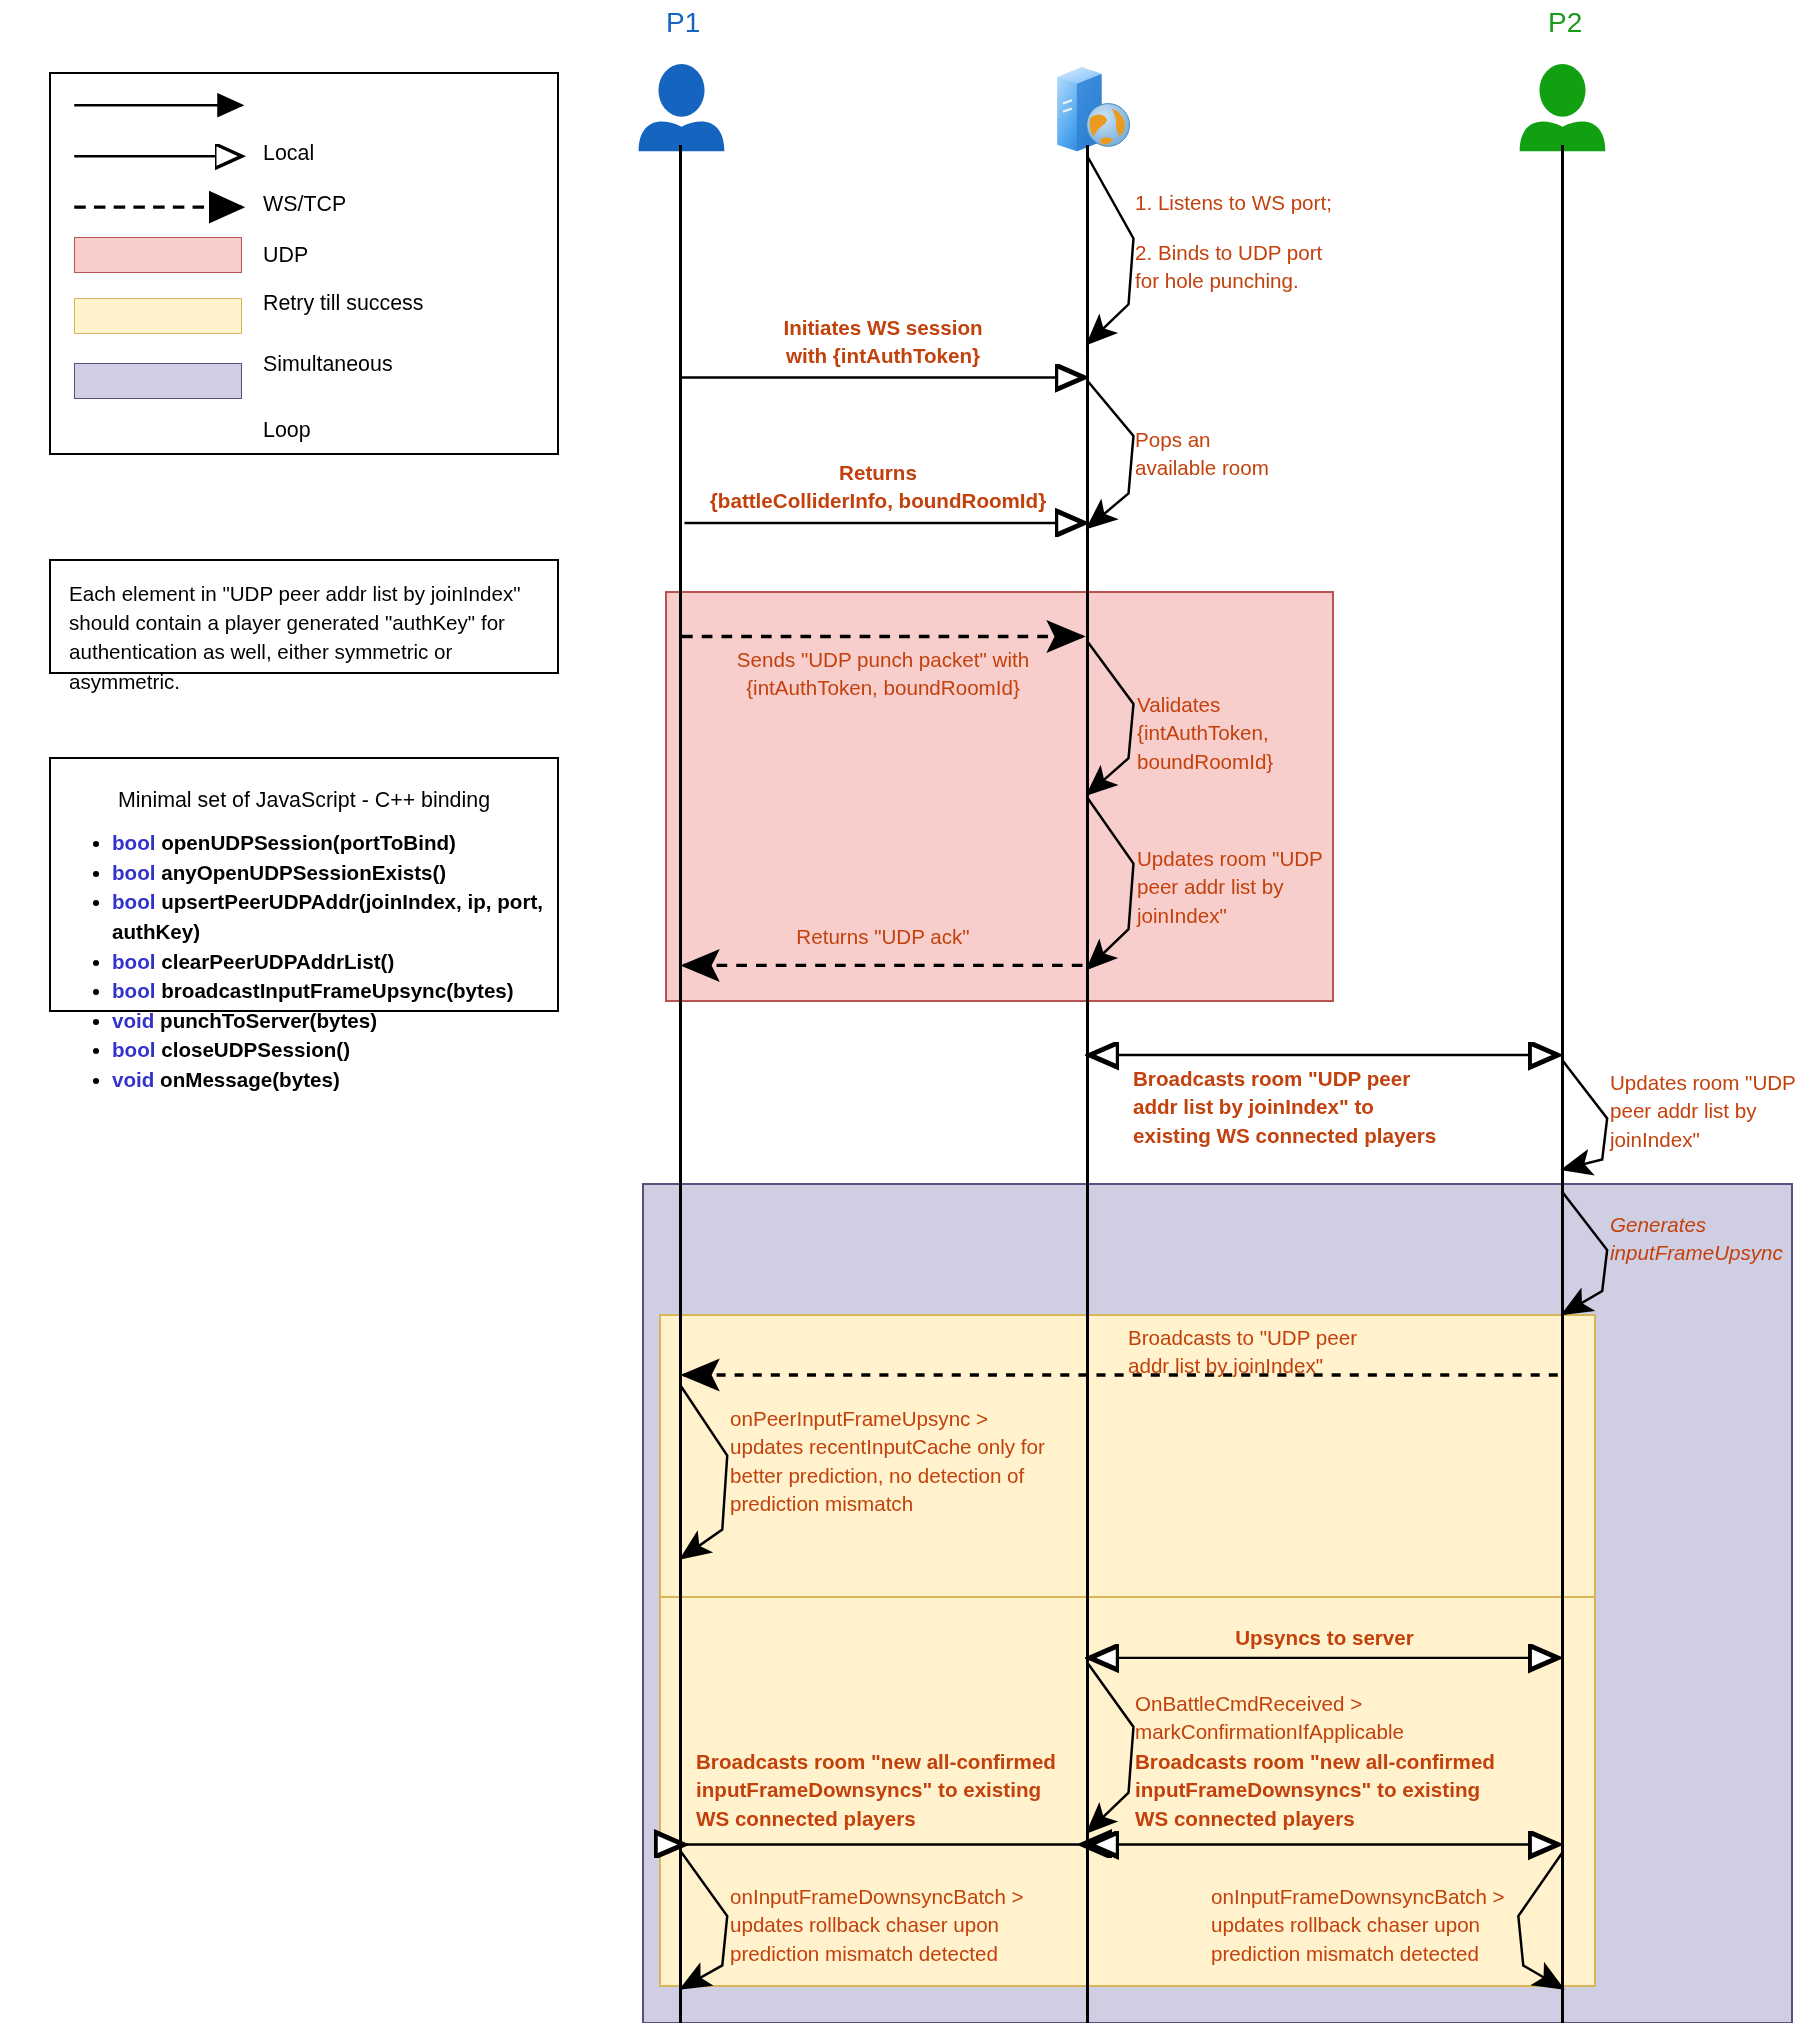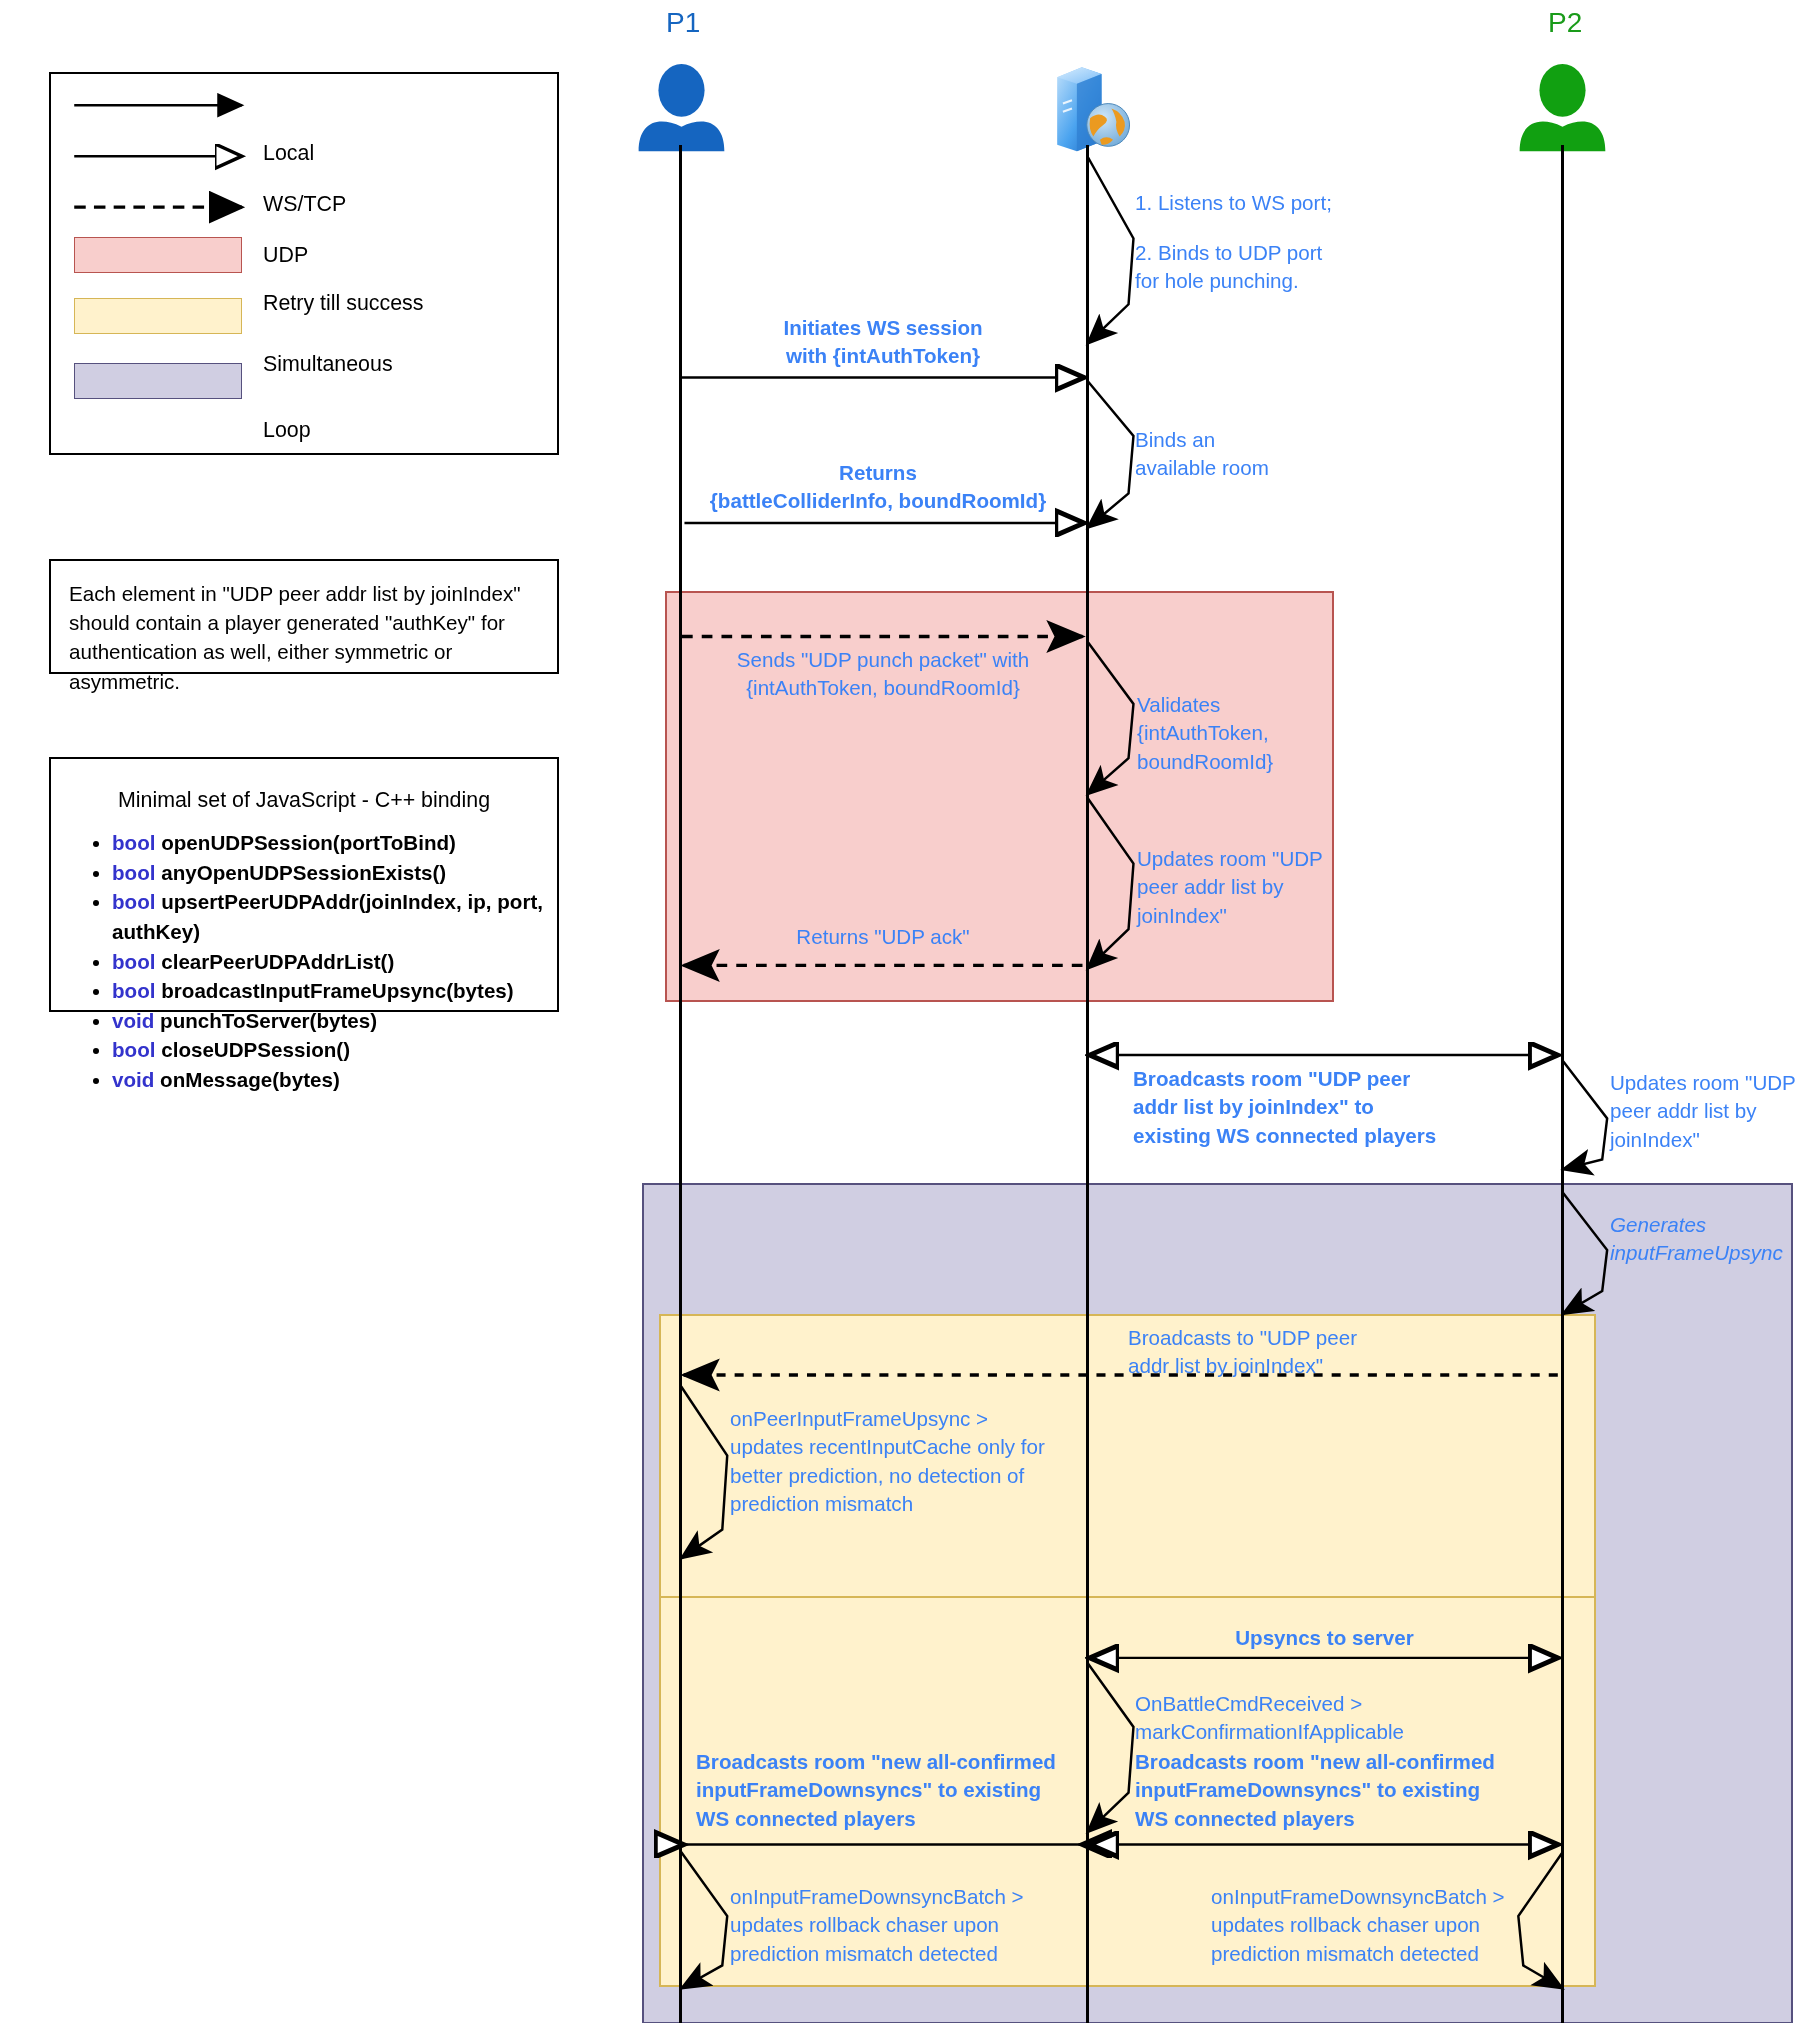--- a/index.html
+++ b/index.html
@@ -30,21 +30,21 @@
   .lifeline{position:absolute;width:2.5px;background:#000;}
   .actor-label{position:absolute;font-size:28px;white-space:nowrap;}
   .p1-color{color:#1565c0;}
   .p2-color{color:#1a9b1a;}
 
   .region{position:absolute;box-sizing:border-box;}
   .reg-red{background:#f8cecc;border:2.5px solid #b85450;}
   .reg-yellow{background:#fff2cc;border:2.5px solid #d6b656;}
   .reg-purple{background:#d0cee2;border:2.5px solid #56517e;}
 
-  .msg{position:absolute;font-size:20.6px;line-height:1.38;color:#3b82f6;white-space:pre-line;}
+  .msg{position:absolute;font-size:20.6px;line-height:1.38;color:#c2410c;white-space:pre-line;}
   .msg.b{font-weight:bold;}
   .msg.c{text-align:center;}
 
   svg.ov{position:absolute;left:0;top:0;width:1813px;height:2023px;overflow:visible;pointer-events:none;}
 </style>
 </head>
 <body>
 
 <div class="panel" style="left:49px;top:72px;width:510px;height:383px;">
 
@@ -203,21 +203,21 @@
   <path d="M1900 2252 L1846 2330 L1852 2390 L1900 2418" fill="none" stroke="#000" stroke-width="3" marker-end="url(#mFillS)"></path>
 </svg>
 
 <div class="msg" style="left:1135px;top:189px;">1. Listens to WS port;</div>
 <div class="msg" style="left:1135px;top:239px;">2. Binds to UDP port
 for hole punching.</div>
 
 <div class="msg b c" style="left:683px;top:314px;width:400px;">Initiates WS session
 with {intAuthToken}</div>
 
-<div class="msg" style="left:1135px;top:426px;">Binds an
+<div class="msg" style="left:1135px;top:426px;">Pops an
 available room</div>
 
 <div class="msg b c" style="left:674px;top:459px;width:408px;">Returns
 {battleColliderInfo, boundRoomId}</div>
 
 <div class="msg c" style="left:683px;top:646px;width:400px;">Sends "UDP punch packet" with
 {intAuthToken, boundRoomId}</div>
 
 <div class="msg" style="left:1137px;top:691px;">Validates
 {intAuthToken,

